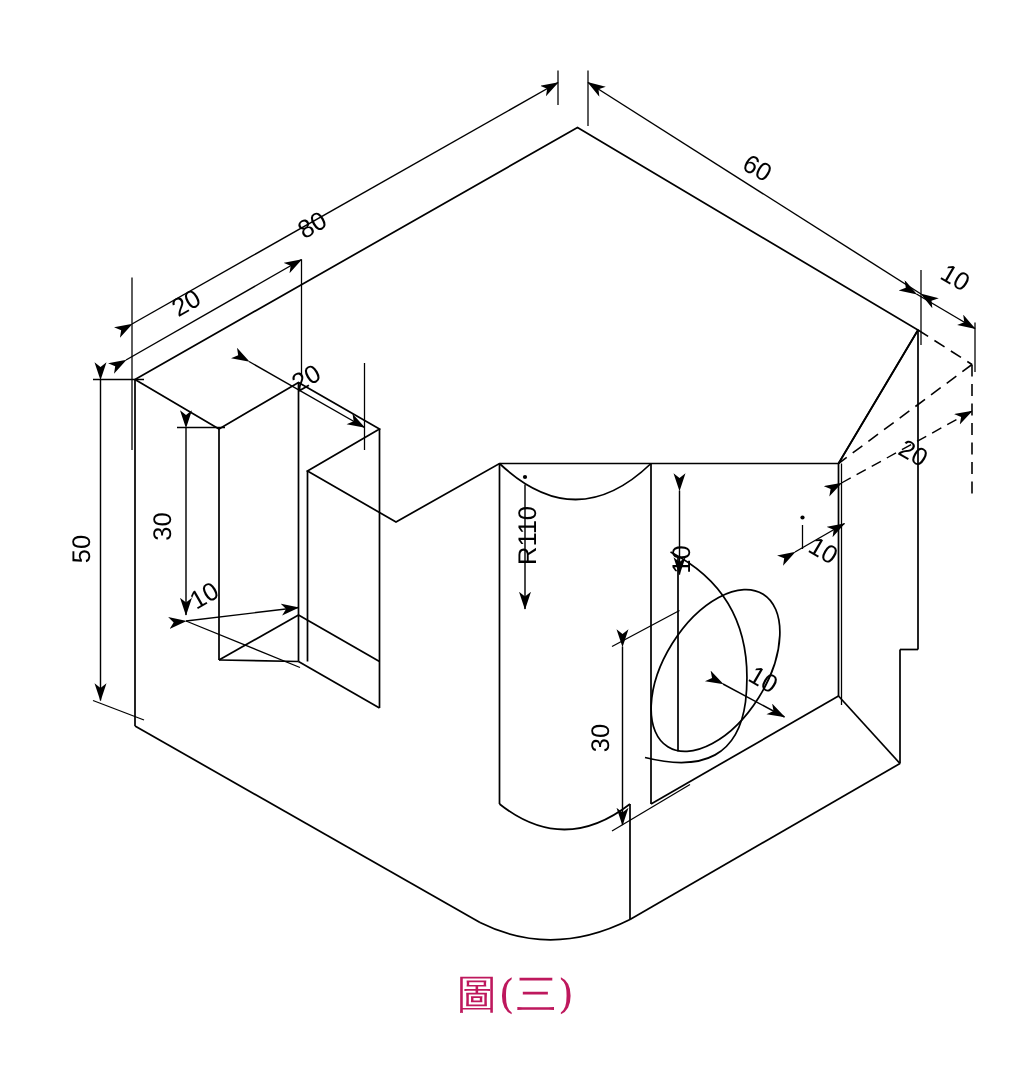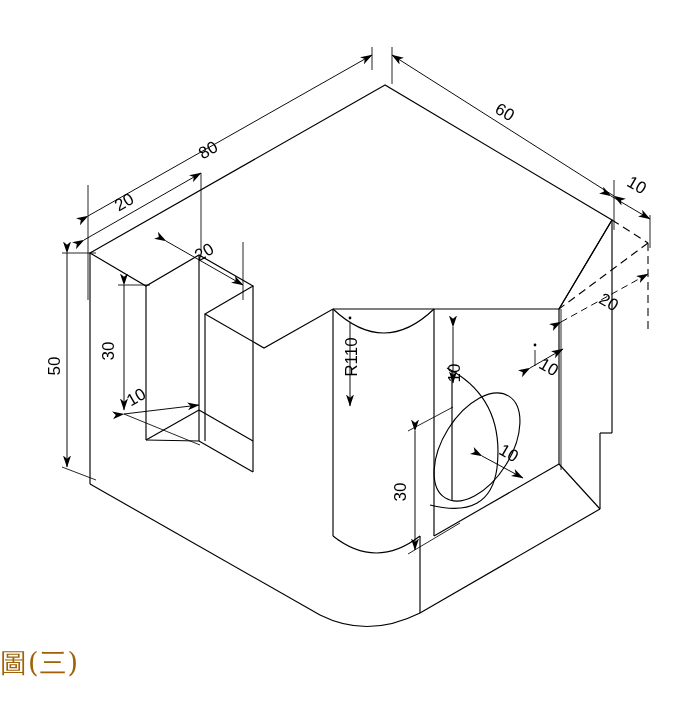--- a/index.html
+++ b/index.html
@@ -70,24 +70,24 @@
     font-family: "Liberation Sans", sans-serif;
     font-size: 17px;
     fill: #000000;
     letter-spacing: 0px;
   }
   #caption {
     position: absolute;
     left: 0;
     top: 645px;
     width: 688px;
-    text-align: left;
+    text-align: center;
     font-family: "DejaVu Serif", serif;
     font-size: 27px;
-    color: #a16207;
+    color: #be185d;
     letter-spacing: 1px;
     user-select: none;
   }
 </style>
 </head>
 <body>
 
 <div id="drawing-root">
 
   <svg id="iso-svg" viewBox="0 0 690 724">

